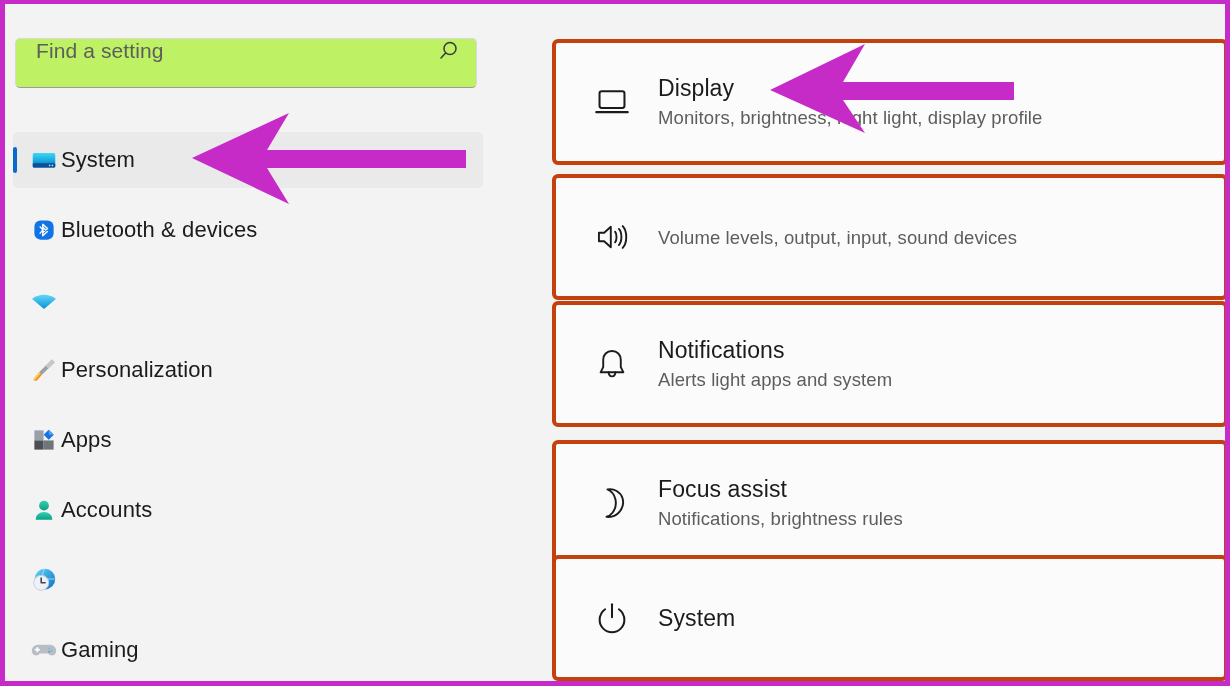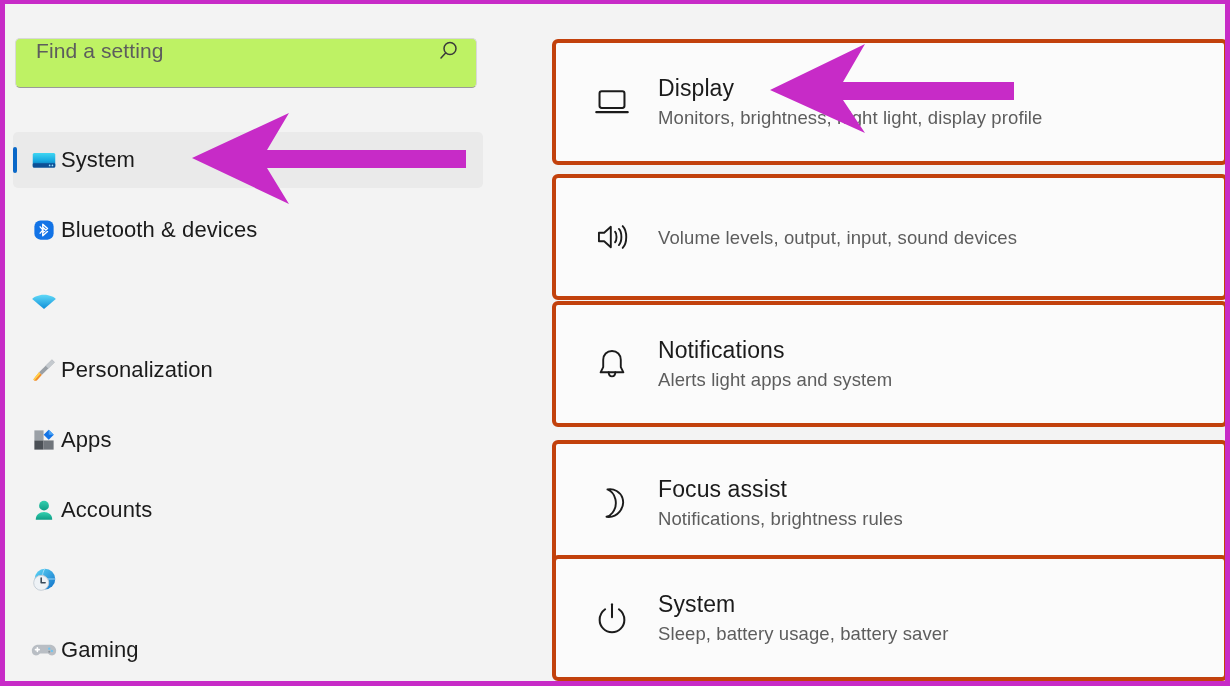--- a/index.html
+++ b/index.html
@@ -344,21 +344,20 @@
       <div class="card" style="top:551px">
         <span class="card-icon">
           <svg viewBox="0 0 32 32" width="38" height="38" fill="none">
             <path d="M10.2 8.6 C7.4 10.6 5.6 13.9 5.6 17.6 C5.6 23.4 10.3 28 16 28
                      C21.7 28 26.4 23.4 26.4 17.6 C26.4 13.9 24.6 10.6 21.8 8.6" stroke="currentColor" stroke-width="1.7" stroke-linecap="round"></path>
             <line x1="16" y1="4.4" x2="16" y2="15.4" stroke="currentColor" stroke-width="1.7" stroke-linecap="round"></line>
           </svg>
         </span>
         <div class="card-text">
           <div class="card-title">System</div>
-          <div class="card-sub">Sleep, battery usage, battery saver</div>
         </div>
       </div>
 
     </div>
 
     <svg class="arrow" style="left:184px; top:104px; width:280px; height:100px" viewBox="0 0 280 100">
       <path d="M3 50 L100 5 L78 42 L277 42 L277 60 L78 60 L100 96 Z" fill="#c72bc7"></path>
     </svg>
 
     <svg class="arrow" style="left:762px; top:36px; width:250px; height:96px" viewBox="0 0 250 96">

